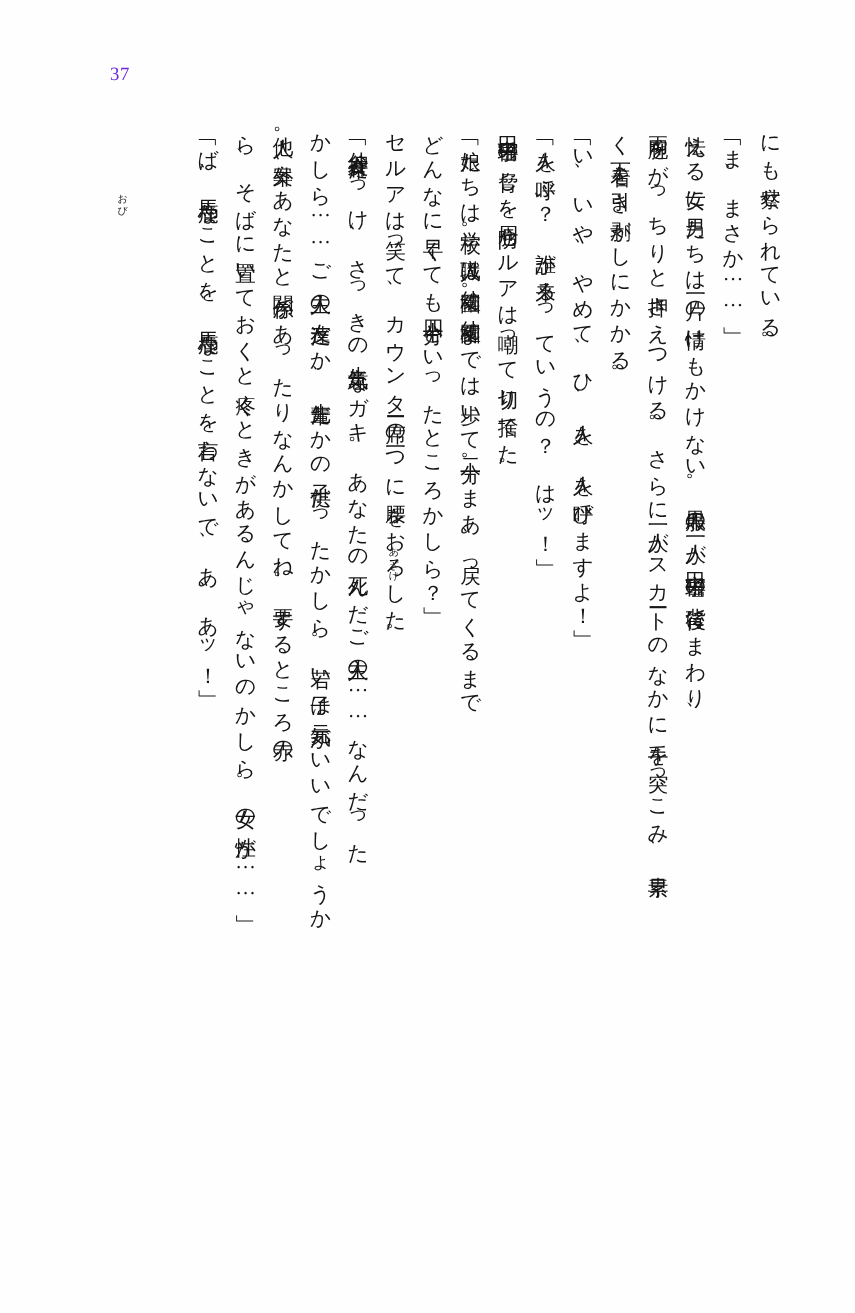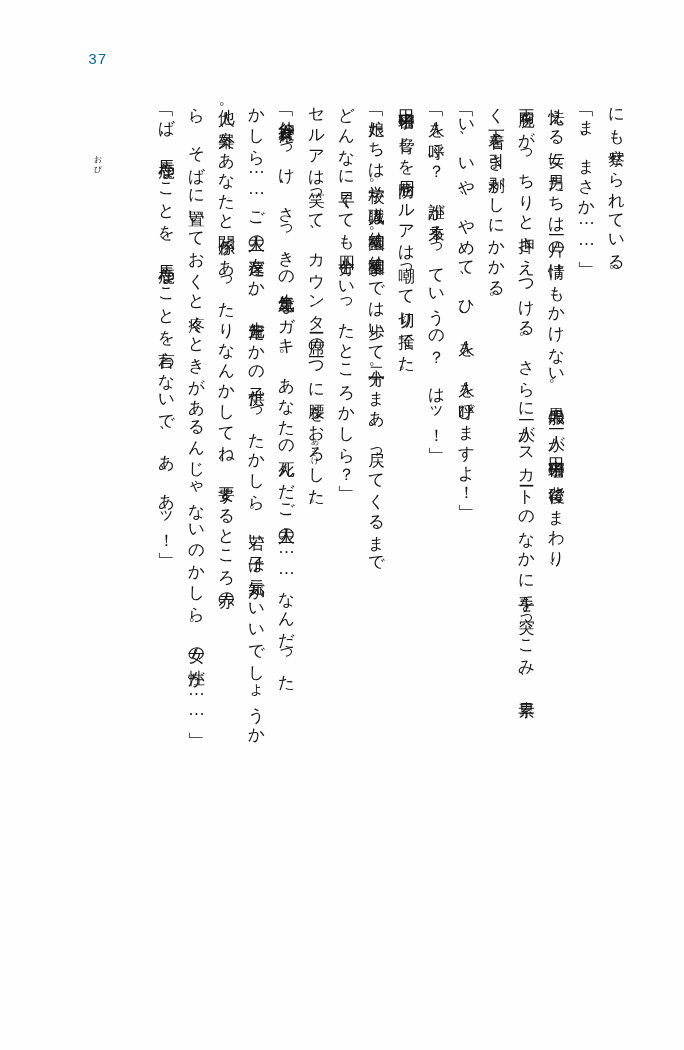--- a/index.html
+++ b/index.html
@@ -22,22 +22,22 @@
     background: #fefefe;
   }
 
   
   .page-number {
     position: absolute;
     top: 52px;
     left: 88px;
     font-size: 15px;
     letter-spacing: 0.5px;
-    color: #0369a1;
-    font-family: Liberation Mono, monospace;
+    color: #6d28d9;
+    font-family: Liberation Serif, serif;
   }
 
   
   .text-block {
     position: absolute;
     top: 96px;
     right: 60px;
     left: 62px;
     bottom: 58px;
     display: flex;

